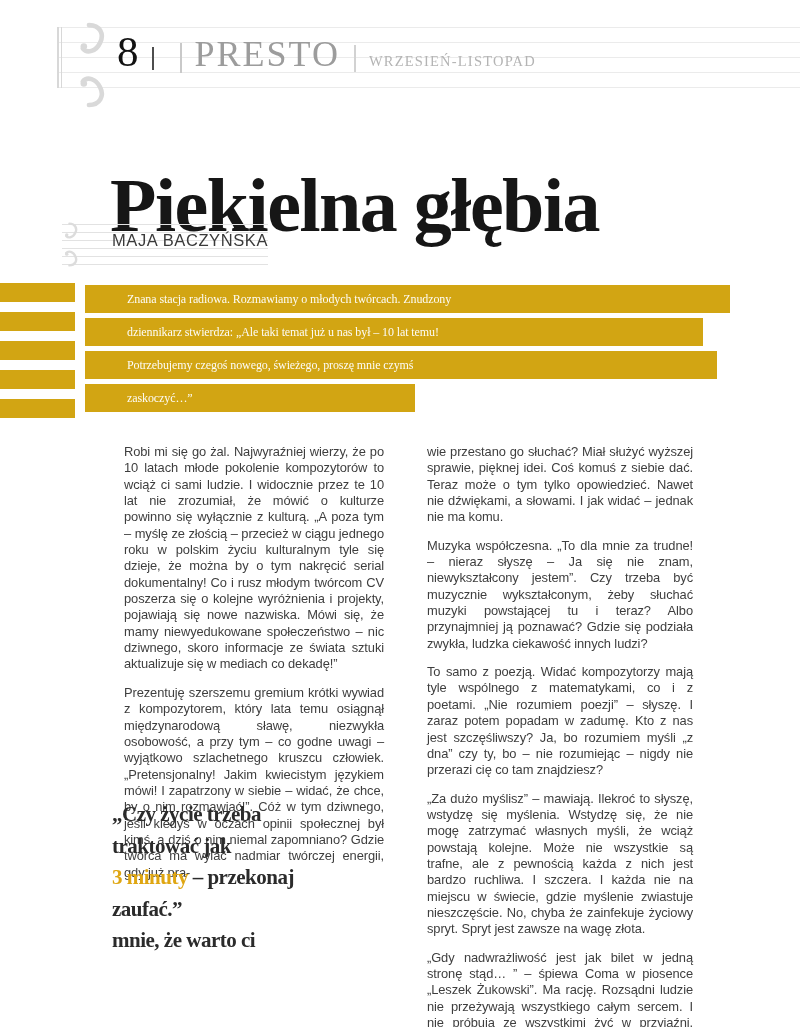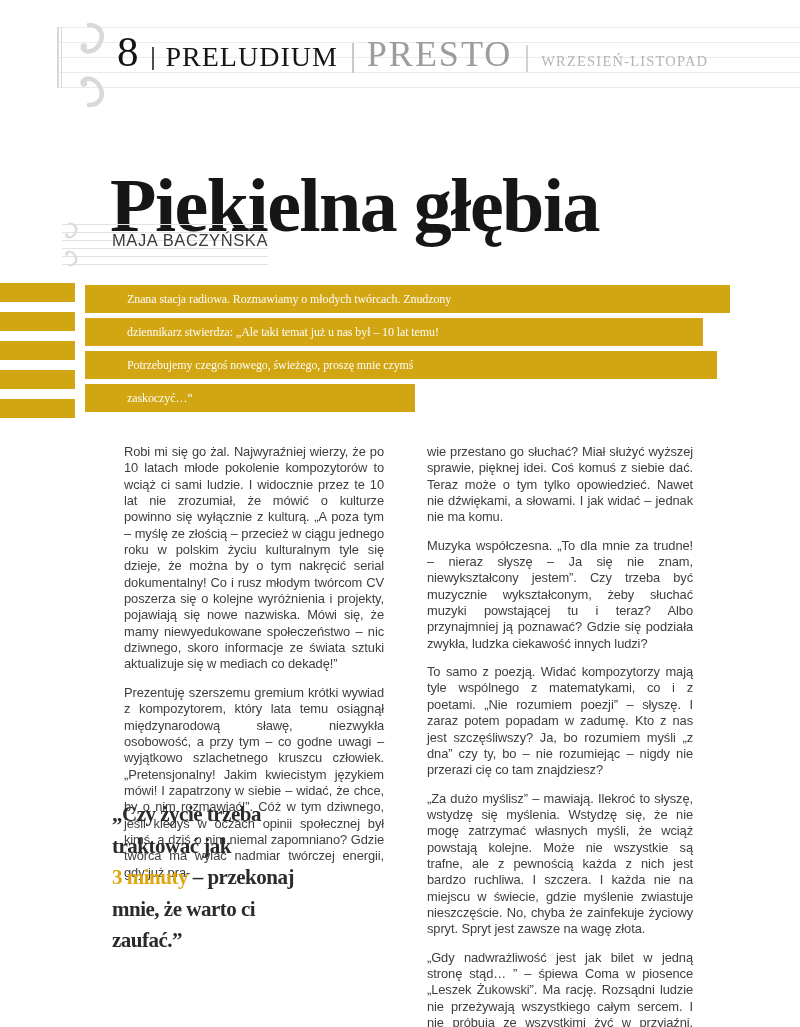--- a/index.html
+++ b/index.html
@@ -94,21 +94,20 @@
   <svg class="clef header-clef" viewBox="0 0 30 84" fill="none" stroke="currentColor" stroke-width="4.5" stroke-linecap="round">
     <path d="M13 3 C24 3 28 12 24 20 C20 29 11 31 7 26"></path>
     <circle cx="8" cy="24" r="3.2" fill="currentColor" stroke="none"></circle>
     <path d="M13 81 C24 81 28 72 24 64 C20 55 11 53 7 58"></path>
     <circle cx="8" cy="60" r="3.2" fill="currentColor" stroke="none"></circle>
   </svg>
 
   <div class="masthead">
     <span class="page-number">8</span>
     <span class="sep s1"></span>
-    <span class="section-name">PRELUDIUM</span>
     <span class="sep s2"></span>
     <span class="magazine-name">PRESTO</span>
     <span class="sep s3"></span>
     <span class="issue-name">WRZESIEŃ-LISTOPAD</span>
   </div>
 
   <h1 class="article-title">Piekielna głębia</h1>
 
   <div class="byline">
     <div class="mini-line m1"></div>
@@ -165,18 +164,18 @@
 
   <div class="pull-quote">
 
       <div><span>„Czy życie trzeba</span><span class="hl"></span><span></span></div>
 
       <div><span>traktować jak</span><span class="hl"></span><span></span></div>
 
 
       <div><span></span><span class="hl">3 minuty</span><span> – przekonaj</span></div>
 
+      <div><span>zaufać.”</span><span class="hl"></span><span></span></div>
+
       <div><span>mnie, że warto ci</span><span class="hl"></span><span></span></div>
-
-      <div><span>zaufać.”</span><span class="hl"></span><span></span></div>
     </div>
 
 </div>
 
 </body></html>

